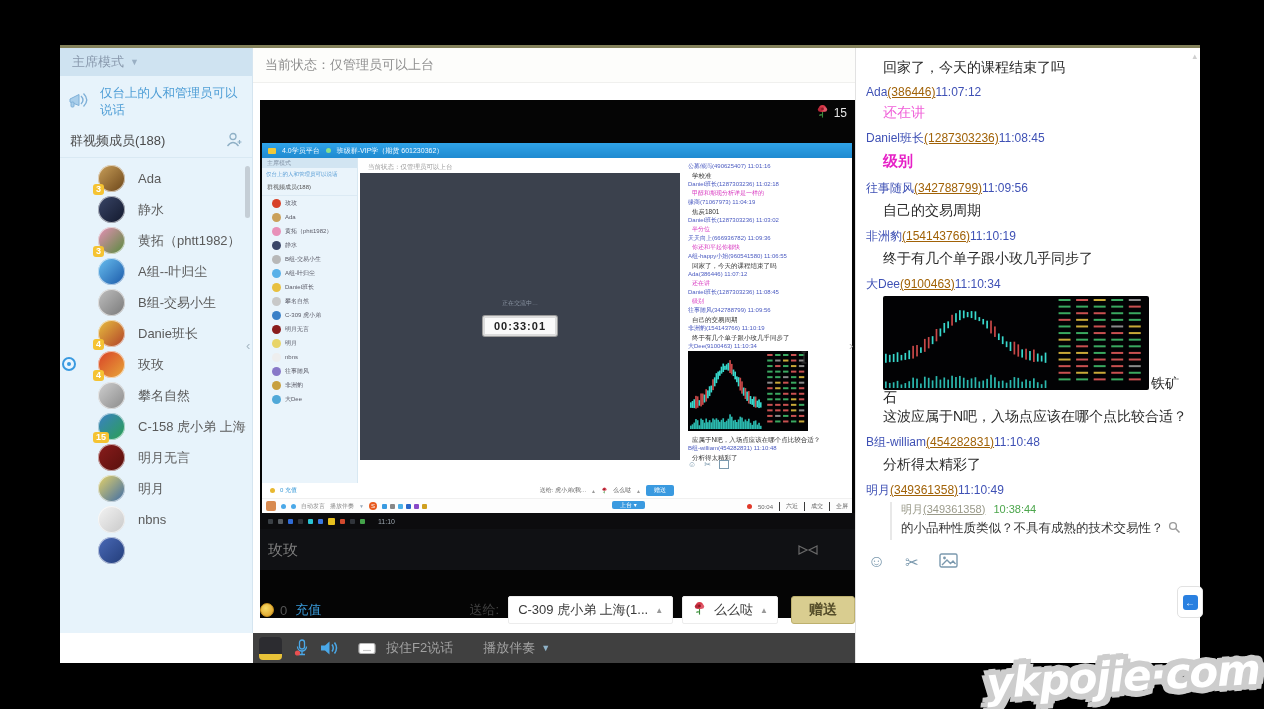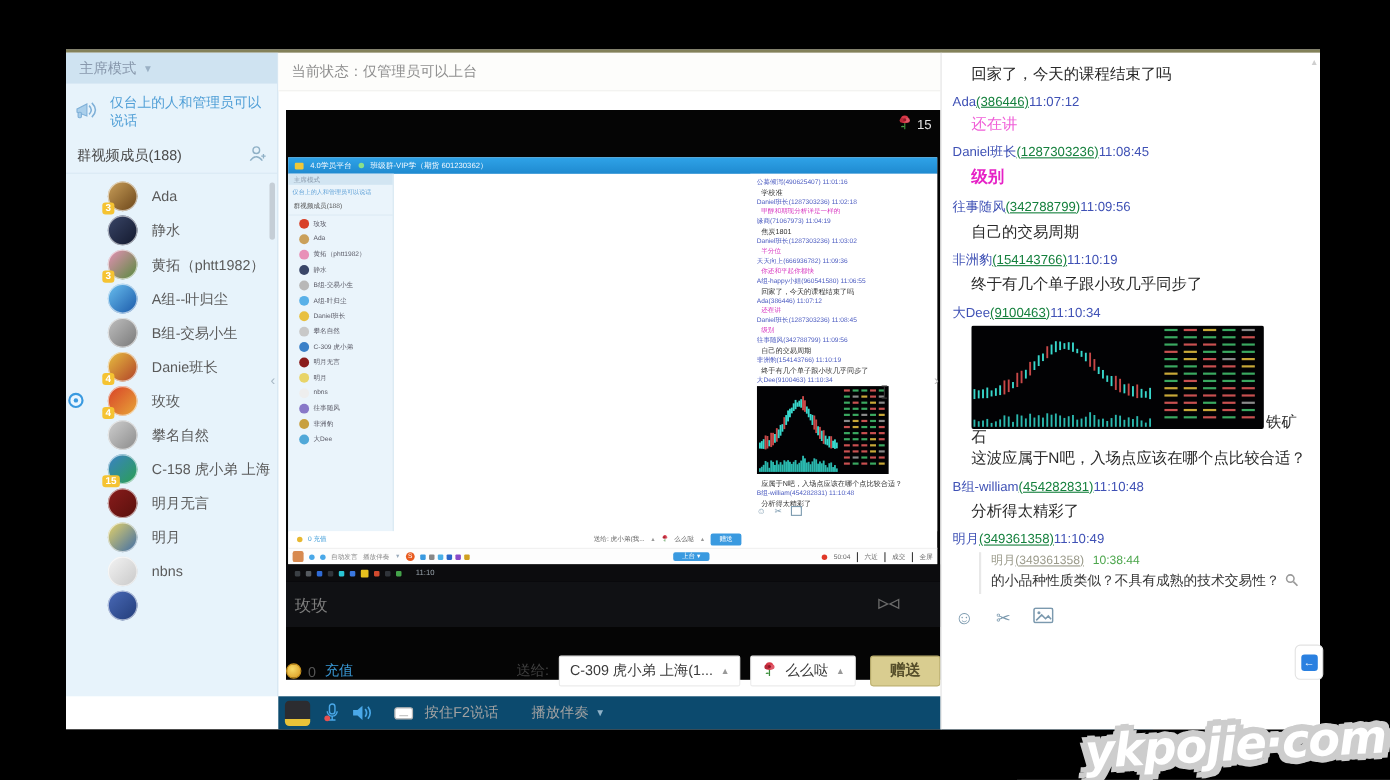--- a/index.html
+++ b/index.html
@@ -86,37 +86,37 @@
   .coin-count{color:#555;margin-right:8px}
   .recharge{color:#3a9ad8}
   .gift-right{margin-left:auto;display:flex;align-items:center;gap:9px}
   .send-label{color:#404040}
   .dd{display:flex;align-items:center;gap:7px;border:1px solid #ececec;background:#fff;padding:4px 9px;border-radius:2px;color:#3a3a3a}
   .dd .caret-up{color:#999;font-size:8px}
   .send-btn{background:#d9cd90;border:1px solid #bdb06e;color:#564e2a;font-size:14px;font-weight:bold;
             padding:4px 17px;border-radius:3px;margin-left:4px}
 
   
-  .bottombar{position:absolute;left:0;top:585px;width:795px;height:30px;background:#0c4a6e;display:flex;align-items:center;
+  .bottombar{position:absolute;left:0;top:585px;width:795px;height:30px;background:#404040;display:flex;align-items:center;
              padding-left:6px;box-sizing:border-box}
   .bb-avatar{width:23px;height:23px;border-radius:4px;background:linear-gradient(#2c2c30 72%,#e8c238 72%);margin-right:12px}
   .bb-icon{margin-right:10px;display:flex;align-items:center}
   .bb-text{color:#a2a2a2;font-size:13px;margin-right:6px}
   .bb-caret{color:#8fb2c8;font-size:9px}
   .stage-btn{margin-left:auto;margin-right:6px;display:flex;align-items:stretch;border:1px solid #d6d2ba;border-radius:3px;
              background:#f3f1e6;color:#9a9a92;font-size:13px}
   .stage-btn .main{display:flex;align-items:center;gap:6px;padding:4px 13px}
   .stage-btn .caret-cell{border-left:1px solid #ddd9c2;display:flex;align-items:center;padding:0 6px;color:#b0ac94;font-size:8px}
 
   
   .chat{position:absolute;left:795px;top:0;width:345px;height:615px;background:#fff;border-left:1px solid #e2e2e2;box-sizing:border-box}
   .chat-scroll{position:absolute;left:0;top:0;right:0;height:500px;padding:9px 12px 0 10px;overflow:hidden;box-sizing:border-box}
   .scroll-up{position:absolute;right:3px;top:3px;color:#cfcfcf;font-size:9px}
   .msg-header{font-size:12px;color:#3f51b5;margin:7px 0 3px}
-  .msg-header .uid{color:#15803d;text-decoration:underline}
+  .msg-header .uid{color:#a16207;text-decoration:underline}
   .msg-header .time{}
   .msg-line{font-size:14px;color:#2a2a2a;padding-left:17px;line-height:1.5}
   .msg-line.pink{color:#f060d8}
   .msg-line.pinkbold{color:#e620c6;font-weight:bold;font-size:15px}
   .chart-wrap{padding-left:17px;line-height:0;margin:3px 0 2px}
   .chart-wrap svg{vertical-align:bottom;border-radius:2px}
   .chart-caption{font-size:14px;color:#2a2a2a;margin-left:2px;line-height:1}
   .quote{margin:3px 0 0 24px;padding-left:9px;border-left:2px solid #e8e8e8}
   .quote-header{font-size:11px;color:#9a9a8a;margin-bottom:2px}
   .quote-header .qid{text-decoration:underline}
@@ -324,20 +324,27 @@
               </div>
               <div class="n-mrow">
                 <span class="n-av" style="background: rgb(200, 160, 64);"></span>
                 <span class="n-mname">非洲豹</span>
               </div>
               <div class="n-mrow">
                 <span class="n-av" style="background: rgb(80, 168, 216);"></span>
                 <span class="n-mname">大Dee</span>
               </div>
             </div>
+        </div>
+        <div class="n-main">
+          <div class="n-status">当前状态：仅管理员可以上台</div>
+          <div class="n-dark">
+            <div class="n-caption">正在交流中…</div>
+            <div class="n-timer">00:33:01</div>
+          </div>
         </div>
         <div class="n-chat" id="n-chat"><div class="n-line b">公募倾泻(490625407) 11:01:16</div><div class="n-line k">学校准</div><div class="n-line b">Daniel班长(1287303236) 11:02:18</div><div class="n-line p">甲醇和期现分析详是一样的</div><div class="n-line b">缘商(71067973) 11:04:19</div><div class="n-line k">焦炭1801</div><div class="n-line b">Daniel班长(1287303236) 11:03:02</div><div class="n-line p">半分位</div><div class="n-line b">天天向上(666936782) 11:09:36</div><div class="n-line p">你还和平起你都快</div><div class="n-line b">A组-happy小姐(960541580) 11:06:55</div><div class="n-line k">回家了，今天的课程结束了吗</div><div class="n-line b">Ada(386446) 11:07:12</div><div class="n-line p">还在讲</div><div class="n-line b">Daniel班长(1287303236) 11:08:45</div><div class="n-line p">级别</div><div class="n-line b">往事随风(342788799) 11:09:56</div><div class="n-line k">自己的交易周期</div><div class="n-line b">非洲豹(154143766) 11:10:19</div><div class="n-line k">终于有几个单子跟小玫几乎同步了</div><div class="n-line b">大Dee(9100463) 11:10:34</div><svg width="120" height="80">
               <rect x="0" y="0" width="120" height="80" fill="#020204"></rect>
               <rect x="2" y="51.316550383434446" width="1.7" height="5.489744202820475" fill="#38d8cc"></rect>
               <rect x="2" y="74.63349651402436" width="1.7" height="3.366503485975646" fill="#2bb8ae"></rect>
               <rect x="3.704761904761905" y="49.98957463048313" width="1.7" height="6.962655807463307" fill="#38d8cc"></rect>
               <rect x="3.704761904761905" y="73.30062484832243" width="1.7" height="4.699375151677579" fill="#2bb8ae"></rect>
               <rect x="5.40952380952381" y="48.249401095200824" width="1.7" height="8.858296075850376" fill="#38d8cc"></rect>
               <rect x="5.40952380952381" y="71.58100363841888" width="1.7" height="6.418996361581121" fill="#2bb8ae"></rect>
               <rect x="7.114285714285714" y="44.845474814683456" width="1.7" height="12.746008434609394" fill="#c84848"></rect>

